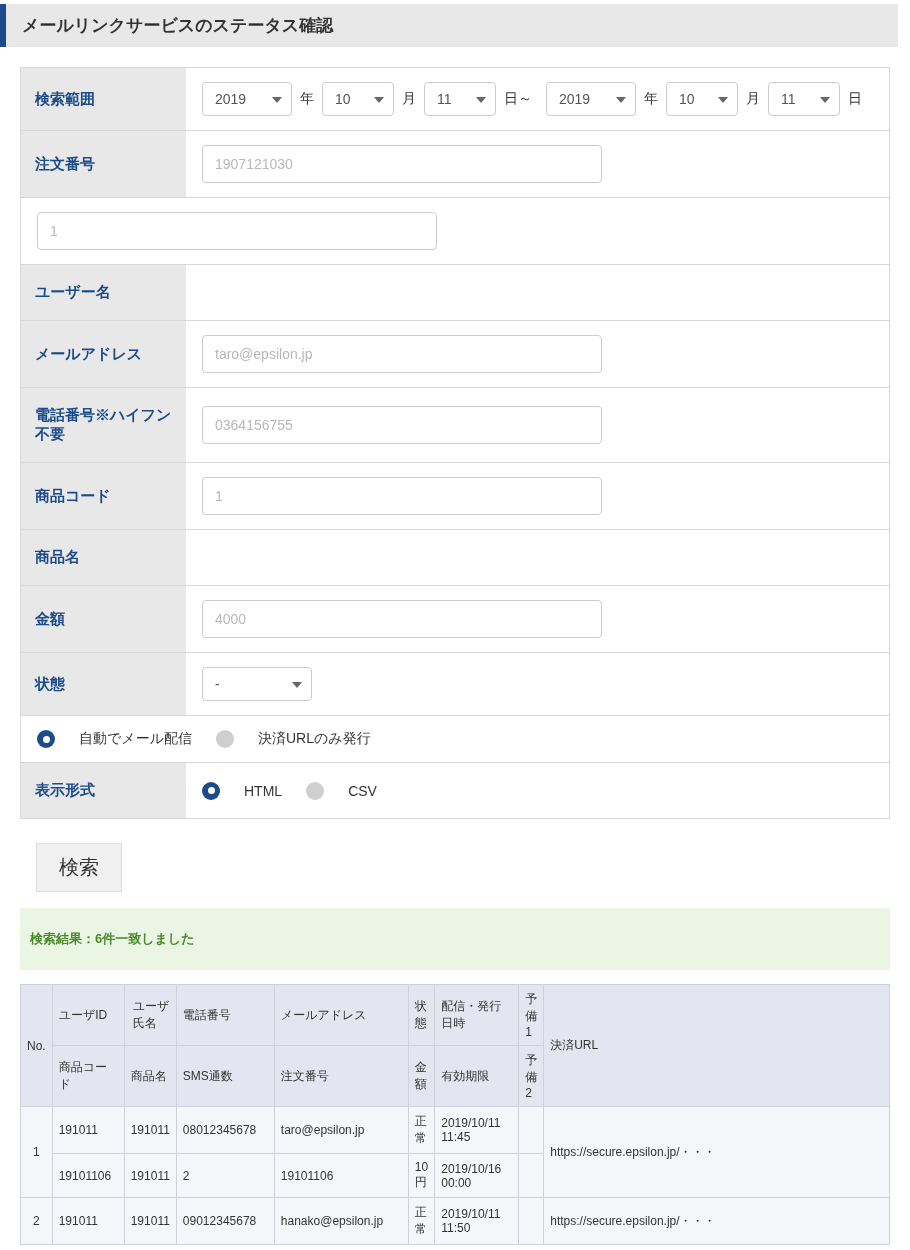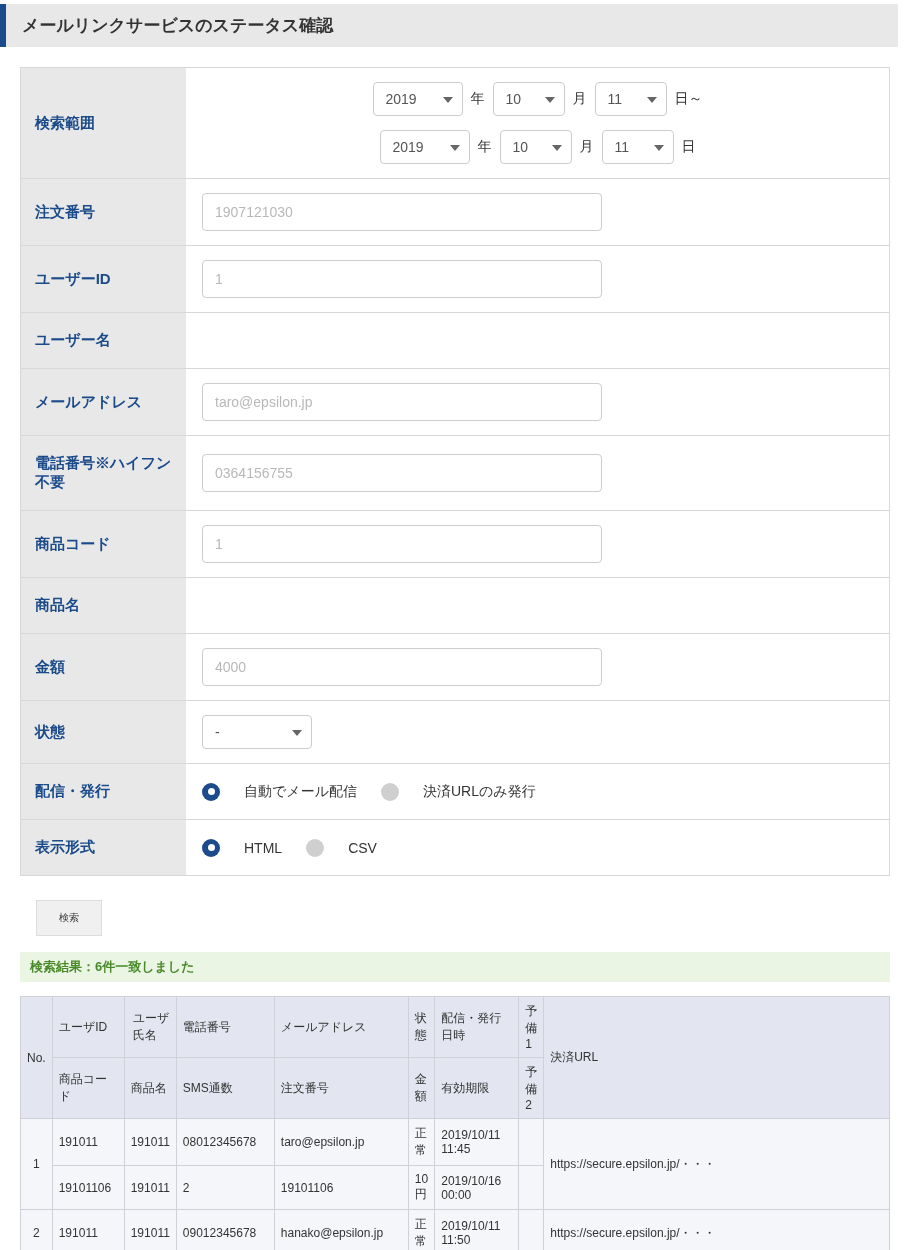--- a/index.html
+++ b/index.html
@@ -4,40 +4,40 @@
 <style>
 * { box-sizing: border-box; margin: 0; padding: 0; }
 body { font-family: "Hiragino Kaku Gothic ProN", "メイリオ", Meiryo, sans-serif; font-size: 13px; color: #333; background: #fff; width: 910px; }
 .page-header { background: #e8e8e8; padding: 10px 16px; border-left: 6px solid #1b4b8a; margin: 4px 12px 20px 0; }
 .page-header h1 { font-size: 17px; font-weight: bold; color: #333; }
 .form-area { margin: 0 20px; border: 1px solid #d8d8d8; border-bottom: none; }
 .form-row { display: flex; border-bottom: 1px solid #d8d8d8; }
 .form-label { width: 165px; background: #e8e8e8; padding: 18px 14px; font-size: 15px; font-weight: bold; color: #1b4b8a; display: flex; align-items: center; flex-shrink: 0; }
 .form-label.tall { padding: 18px 14px; }
 .form-control { flex: 1; background: #fff; padding: 14px 16px; display: flex; align-items: center; flex-wrap: wrap; gap: 8px; }
-.form-control.stack { flex-direction: column; align-items: center; gap: 14px; }
+.form-control.stack { flex-direction: row; align-items: flex-end; gap: 14px; }
 .date-line { display: flex; align-items: center; gap: 8px; }
 .select { border: 1px solid #ccc; border-radius: 4px; padding: 8px 30px 8px 12px; font-size: 14px; color: #555; background: #fff; position: relative; appearance: none; cursor: pointer; }
 .select-wrap { position: relative; display: inline-block; }
 .select-wrap::after { content: ""; position: absolute; right: 10px; top: 50%; margin-top: -2px; border-left: 5px solid transparent; border-right: 5px solid transparent; border-top: 6px solid #666; pointer-events: none; }
 .select.sm { width: 72px; }
 .select.year { width: 90px; }
 .select.status { width: 110px; }
 .unit { font-size: 14px; color: #333; }
 .text-input { width: 400px; border: 1px solid #ccc; border-radius: 4px; padding: 10px 12px; font-size: 14px; color: #333; }
 .text-input::placeholder { color: #b8b8b8; }
 .radio-group { display: flex; align-items: center; gap: 24px; }
 .radio-item { display: flex; align-items: center; gap: 24px; cursor: pointer; }
 .radio-dot { width: 18px; height: 18px; border-radius: 50%; background: #cfcfcf; display: inline-flex; align-items: center; justify-content: center; }
 .radio-dot.selected { background: #1b4b8a; }
 .radio-dot.selected::after { content: ""; width: 7px; height: 7px; background: #fff; border-radius: 50%; }
 .radio-label { font-size: 14px; color: #333; }
 .search-btn-area { margin: 24px 20px 16px 36px; }
-.search-btn { background: #f0f0f0; border: 1px solid #ddd; padding: 10px 22px; font-size: 10px; color: #333; cursor: pointer; }
-.result-bar { margin: 0 20px; background: #eaf5e4; padding: 6px 10px; font-size: 13px; color: #4a8a2a; font-weight: bold; }
+.search-btn { background: #f0f0f0; border: 1px solid #ddd; padding: 10px 22px; font-size: 20px; color: #333; cursor: pointer; }
+.result-bar { margin: 0 20px; background: #eaf5e4; padding: 22px 10px; font-size: 13px; color: #4a8a2a; font-weight: bold; }
 .table-wrap { margin: 14px 20px; }
 table { border-collapse: collapse; width: 100%; font-size: 12px; }
 th, td { border: 1px solid #d0d0d8; padding: 6px 6px; text-align: left; vertical-align: middle; }
 thead th { background: #e3e6f0; color: #333; font-weight: normal; }
 tbody td { background: #f5f6fa; color: #333; }
 .col-no { width: 28px; text-align: center; }
 .col-uid { width: 72px; }
 .col-uname { width: 52px; padding-left: 8px; }
 .col-phone { width: 98px; }
 .col-email { width: 134px; }
@@ -78,21 +78,20 @@
   </div>
 
   <div class="form-row">
     <div class="form-label">注文番号</div>
     <div class="form-control">
         <input class="text-input" placeholder="1907121030" style="">
       </div>
   </div>
 
   <div class="form-row">
-    <div class="form-label">ユーザーID</div>
     <div class="form-control">
         <input class="text-input" placeholder="1" style="">
       </div>
   </div>
 
   <div class="form-row">
     <div class="form-label">ユーザー名</div>
   </div>
 
   <div class="form-row">
@@ -128,21 +127,20 @@
   </div>
 
   <div class="form-row">
     <div class="form-label">状態</div>
     <div class="form-control">
         <span class="select-wrap"><select class="select status"><option>-</option></select></span>
       </div>
   </div>
 
   <div class="form-row">
-    <div class="form-label">配信・発行</div>
     <div class="form-control">
       <div class="radio-group">
         <div class="radio-item">
           <span class="radio-dot selected"></span>
           <span class="radio-label">自動でメール配信</span>
         </div>
         <div class="radio-item">
           <span class="radio-dot"></span>
           <span class="radio-label">決済URLのみ発行</span>
         </div>

